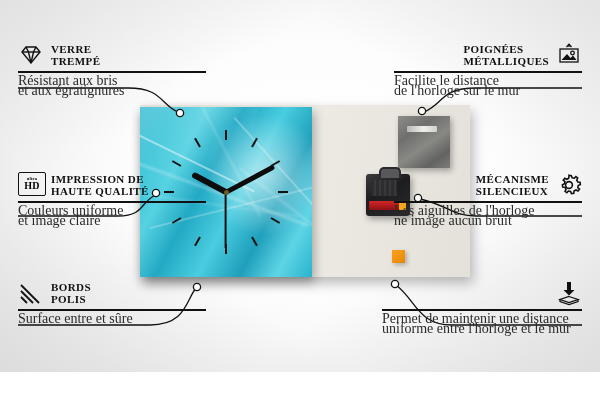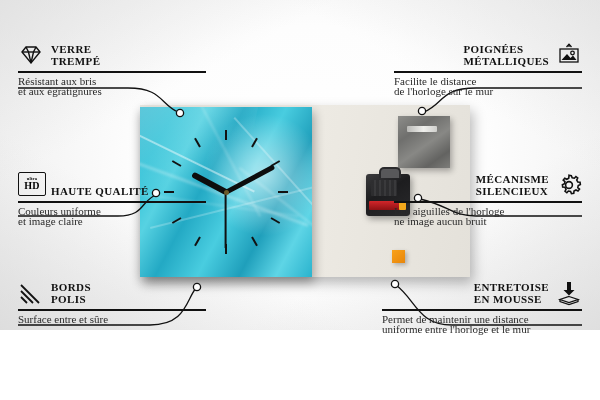--- a/index.html
+++ b/index.html
@@ -2,21 +2,21 @@
 <html><head>
 <meta charset="utf-8">
 <style>
   html,body{margin:0;padding:0;}
   body{
     width:600px;height:400px;overflow:hidden;
     font-family:"Liberation Serif", serif;
     background:#ffffff;
   }
   #stage{
-    position:relative;width:600px;height:330px;
+    position:relative;width:600px;height:372px;
     background:
       radial-gradient(ellipse 420px 300px at 52% 46%, #ffffff 0%, #fdfdfd 42%, #f2f2f2 72%, #e6e6e6 100%);
   }
   
   #stage:before{
     content:"";position:absolute;inset:0;pointer-events:none;
     background:
       linear-gradient(to bottom right, rgba(220,220,220,.55), rgba(255,255,255,0) 28%),
       linear-gradient(to bottom left, rgba(220,220,220,.45), rgba(255,255,255,0) 26%),
       linear-gradient(to top right, rgba(214,214,214,.60), rgba(255,255,255,0) 30%),
@@ -84,21 +84,21 @@
   .callout{position:absolute;width:188px;}
   .callout.left{text-align:left;}
   .callout.right{text-align:left;}
   .chead{display:flex;align-items:center;gap:7px;}
   .callout.right .chead{justify-content:flex-end;}
   .ctitle{
     font-weight:bold;font-size:11px;line-height:12.5px;color:#111;
     letter-spacing:.4px;text-transform:uppercase;
   }
   .rule{height:1.6px;background:#111;margin:3px 0 3px 0;}
-  .cdesc{font-size:11px;line-height:10.4px;color:#2a2a2a;}
+  .cdesc{font-size:14px;line-height:10.4px;color:#2a2a2a;}
   .ico{width:26px;height:26px;flex:0 0 26px;display:block;}
   .hdbox{
     width:26px;height:22px;border:1.6px solid #111;border-radius:2px;
     display:flex;flex-direction:column;align-items:center;justify-content:center;line-height:1;
   }
   .hdbox .u{font-size:4.5px;font-weight:bold;letter-spacing:.2px;}
   .hdbox .h{font-size:10px;font-weight:bold;letter-spacing:.3px;}
 
   svg.lines{position:absolute;left:0;top:0;width:600px;height:400px;pointer-events:none;}
 </style>
@@ -219,21 +219,21 @@
 
   <div class="callout left" style="left:18px;top:172px;">
     <div class="chead">
       <span class="ico">
         <span class="hdbox">
           <span class="u">ultra</span>
           <span class="h">HD</span>
         </span>
       </span>
       <span class="ctitle">
-        <br>
+        <span>IMPRESSION DE</span><br>
         <span>HAUTE QUALITÉ</span>
       </span>
     </div>
     <div class="rule"></div>
     <div class="cdesc">
       <span>Couleurs uniforme</span><br>
       <span>et image claire</span>
     </div>
   </div>
 
@@ -295,24 +295,20 @@
     </div>
     <div class="rule"></div>
     <div class="cdesc">
       <span>Les aiguilles de l'horloge</span><br>
       <span>ne image aucun bruit</span>
     </div>
   </div>
 
   <div class="callout right" style="left:382px;top:280px;width:200px;">
     <div class="chead">
-      <span class="ctitle">
-        <span>ENTRETOISE</span><br>
-        <span>EN MOUSSE</span>
-      </span>
       <span class="ico">
         <svg viewBox="0 0 26 26" width="26" height="26" fill="none" stroke="#111" stroke-width="1.3">
           <path d="M11 2 H15 V10 H18.5 L13 15.5 L7.5 10 H11 Z" fill="#111" stroke="none"></path>
           <path d="M13 16.5 L22 19.5 L13 22.5 L4 19.5 Z"></path>
           <path d="M4 19.5 V21.5 L13 24.5 L22 21.5 V19.5"></path>
         </svg>
       </span>
     </div>
     <div class="rule"></div>
     <div class="cdesc">

